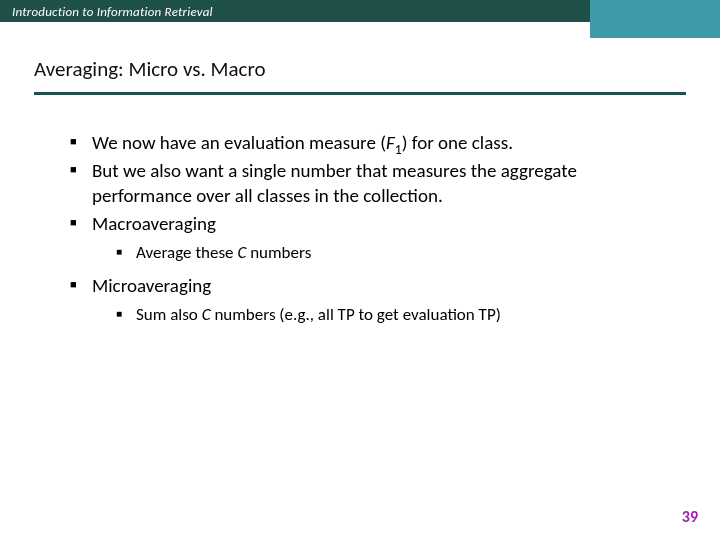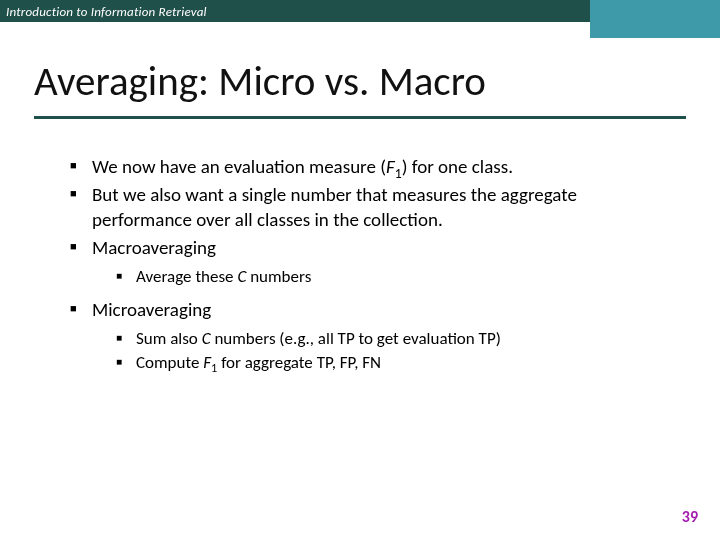--- a/index.html
+++ b/index.html
@@ -1,22 +1,22 @@
 <!DOCTYPE html>
 <html><head>
 <meta charset="utf-8">
 <style>
   * { margin: 0; padding: 0; box-sizing: border-box; }
   html, body { width: 720px; height: 540px; font-family: Calibri, "Segoe UI", Arial, sans-serif; background: #fff; color: #000; }
   .slide { width: 720px; height: 540px; position: relative; background: #fff; }
   .topbar { width: 100%; height: 22px; background: #20504a; display: flex; align-items: center; }
-  .topbar-title { color: #fff; font-style: italic; font-size: 13px; padding-left: 6px; letter-spacing: 0.2px; }
+  .topbar-title { color: #fff; font-style: italic; font-size: 13px; padding-left: 12px; letter-spacing: 0.2px; }
   .accent-block { position: absolute; top: 0; right: 0; width: 130px; height: 38px; background: #3e9aa8; }
   .title-wrap { padding: 34px 0 0 34px; }
-  .slide-title { font-size: 41px; font-weight: 400; color: #111; }
+  .slide-title { font-size: 21px; font-weight: 400; color: #111; }
   .title-rule { border: none; border-top: 3px solid #20504a; margin-top: 10px; width: 652px; }
   .content { padding: 36px 52px 0 70px; font-size: 19px; line-height: 1.28; }
   ul.level1 { list-style: none; }
   ul.level1 > li { position: relative; padding-left: 22px; margin-bottom: 4px; }
   ul.level1 > li::before { content: "■"; position: absolute; left: 0; top: 4px; font-size: 11px; color: #000; }
   ul.level2 { list-style: none; margin: 6px 0 10px 24px; font-size: 17px; }
   ul.level2 > li { position: relative; padding-left: 20px; margin-bottom: 2px; }
   ul.level2 > li::before { content: "■"; position: absolute; left: 0; top: 4px; font-size: 10px; color: #000; }
   .sub { vertical-align: sub; font-size: 0.72em; line-height: 0; }
   .ital { font-style: italic; }
@@ -55,23 +55,20 @@
           </li>
         </ul>
       </li>
 
       <li>
         <span>Microaveraging</span>
         <ul class="level2">
           <li>
             <span>Sum also </span><span class="ital">C</span><span> numbers (e.g., all TP to get evaluation TP)</span>
           </li>
-          <li>
-            <span>Compute </span><span class="ital">F</span><span class="sub">1</span><span> for aggregate TP, FP, FN</span>
-          </li>
         </ul>
       </li>
 
     </ul>
   </div>
 
   <div class="pagenum">39</div>
 </div>
 
 </body></html>

